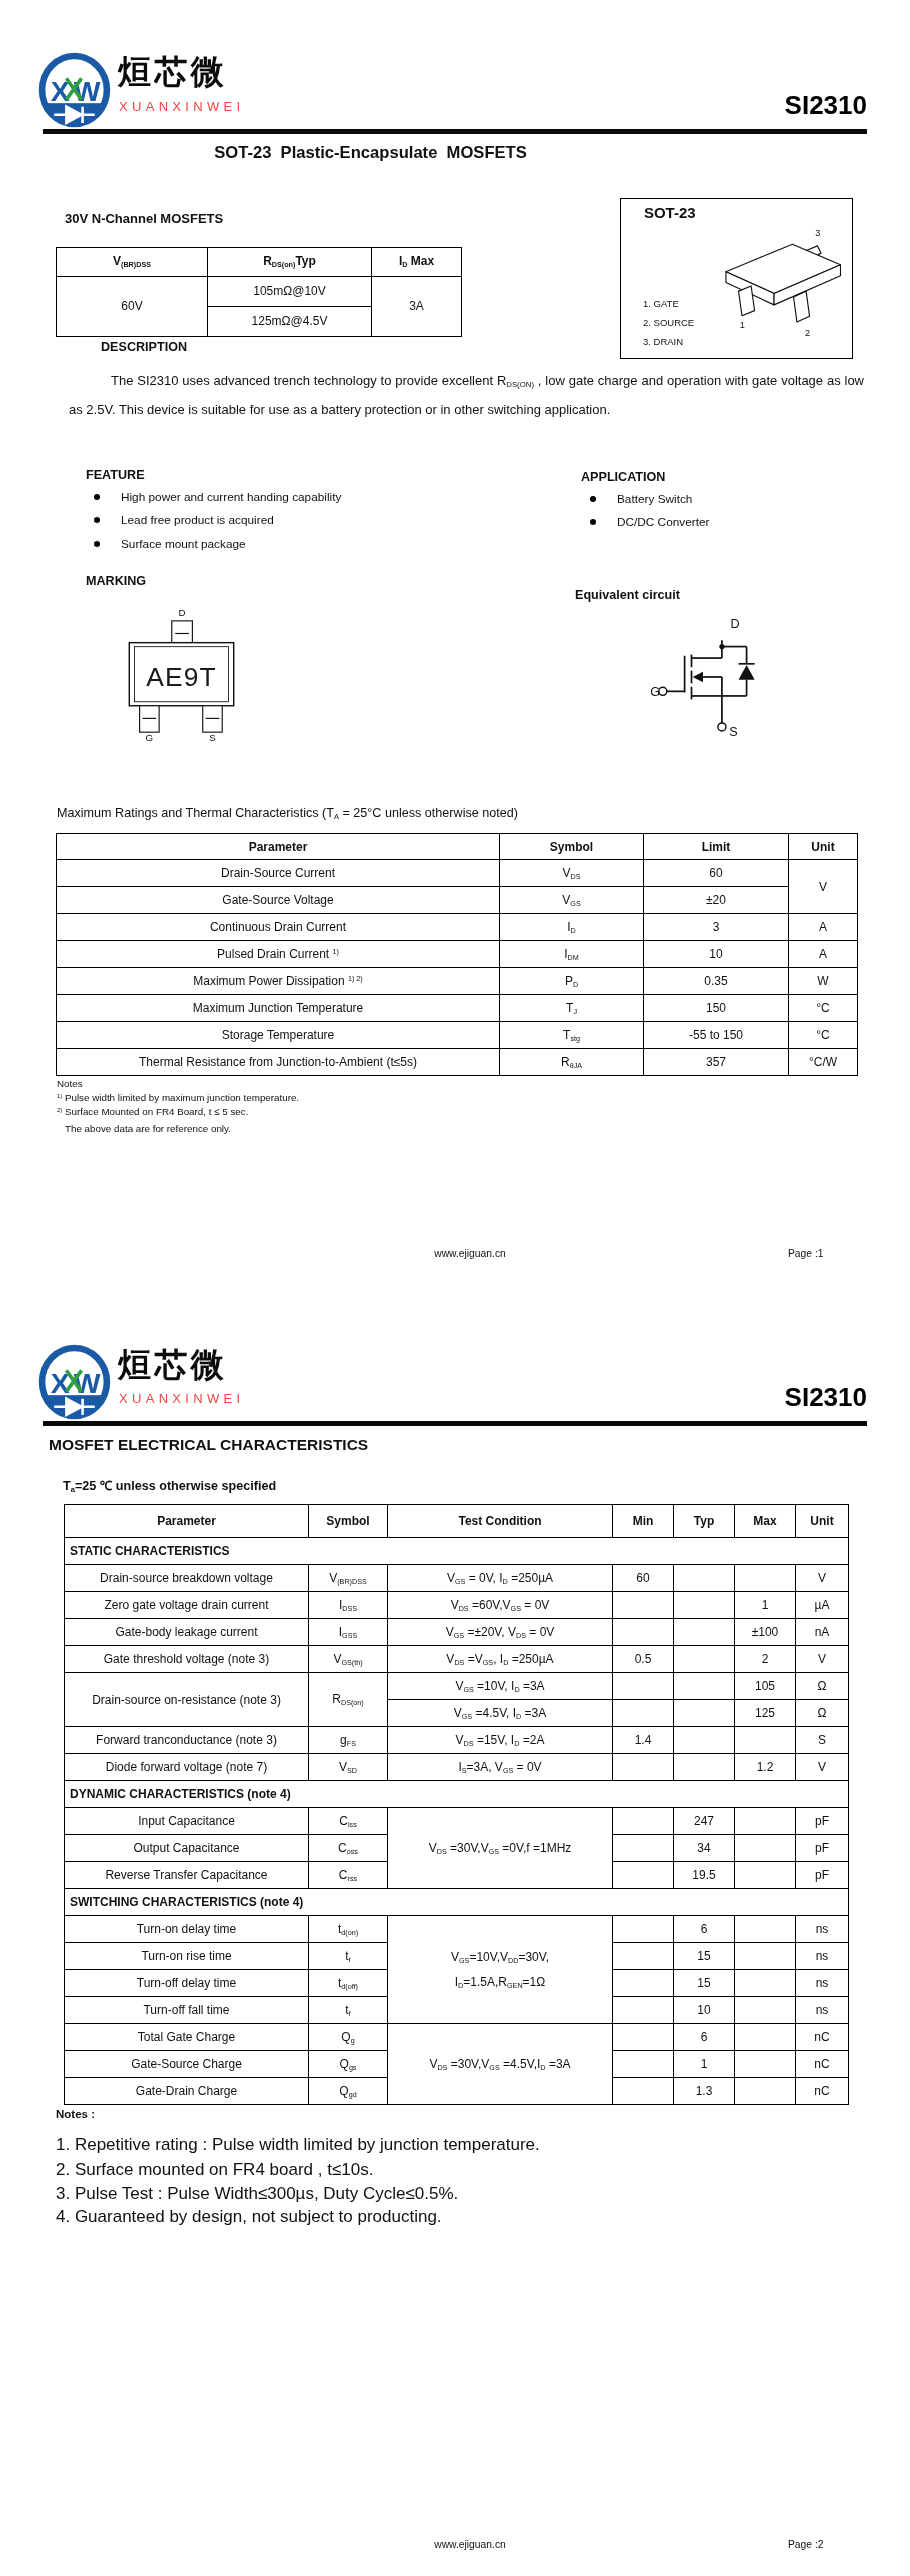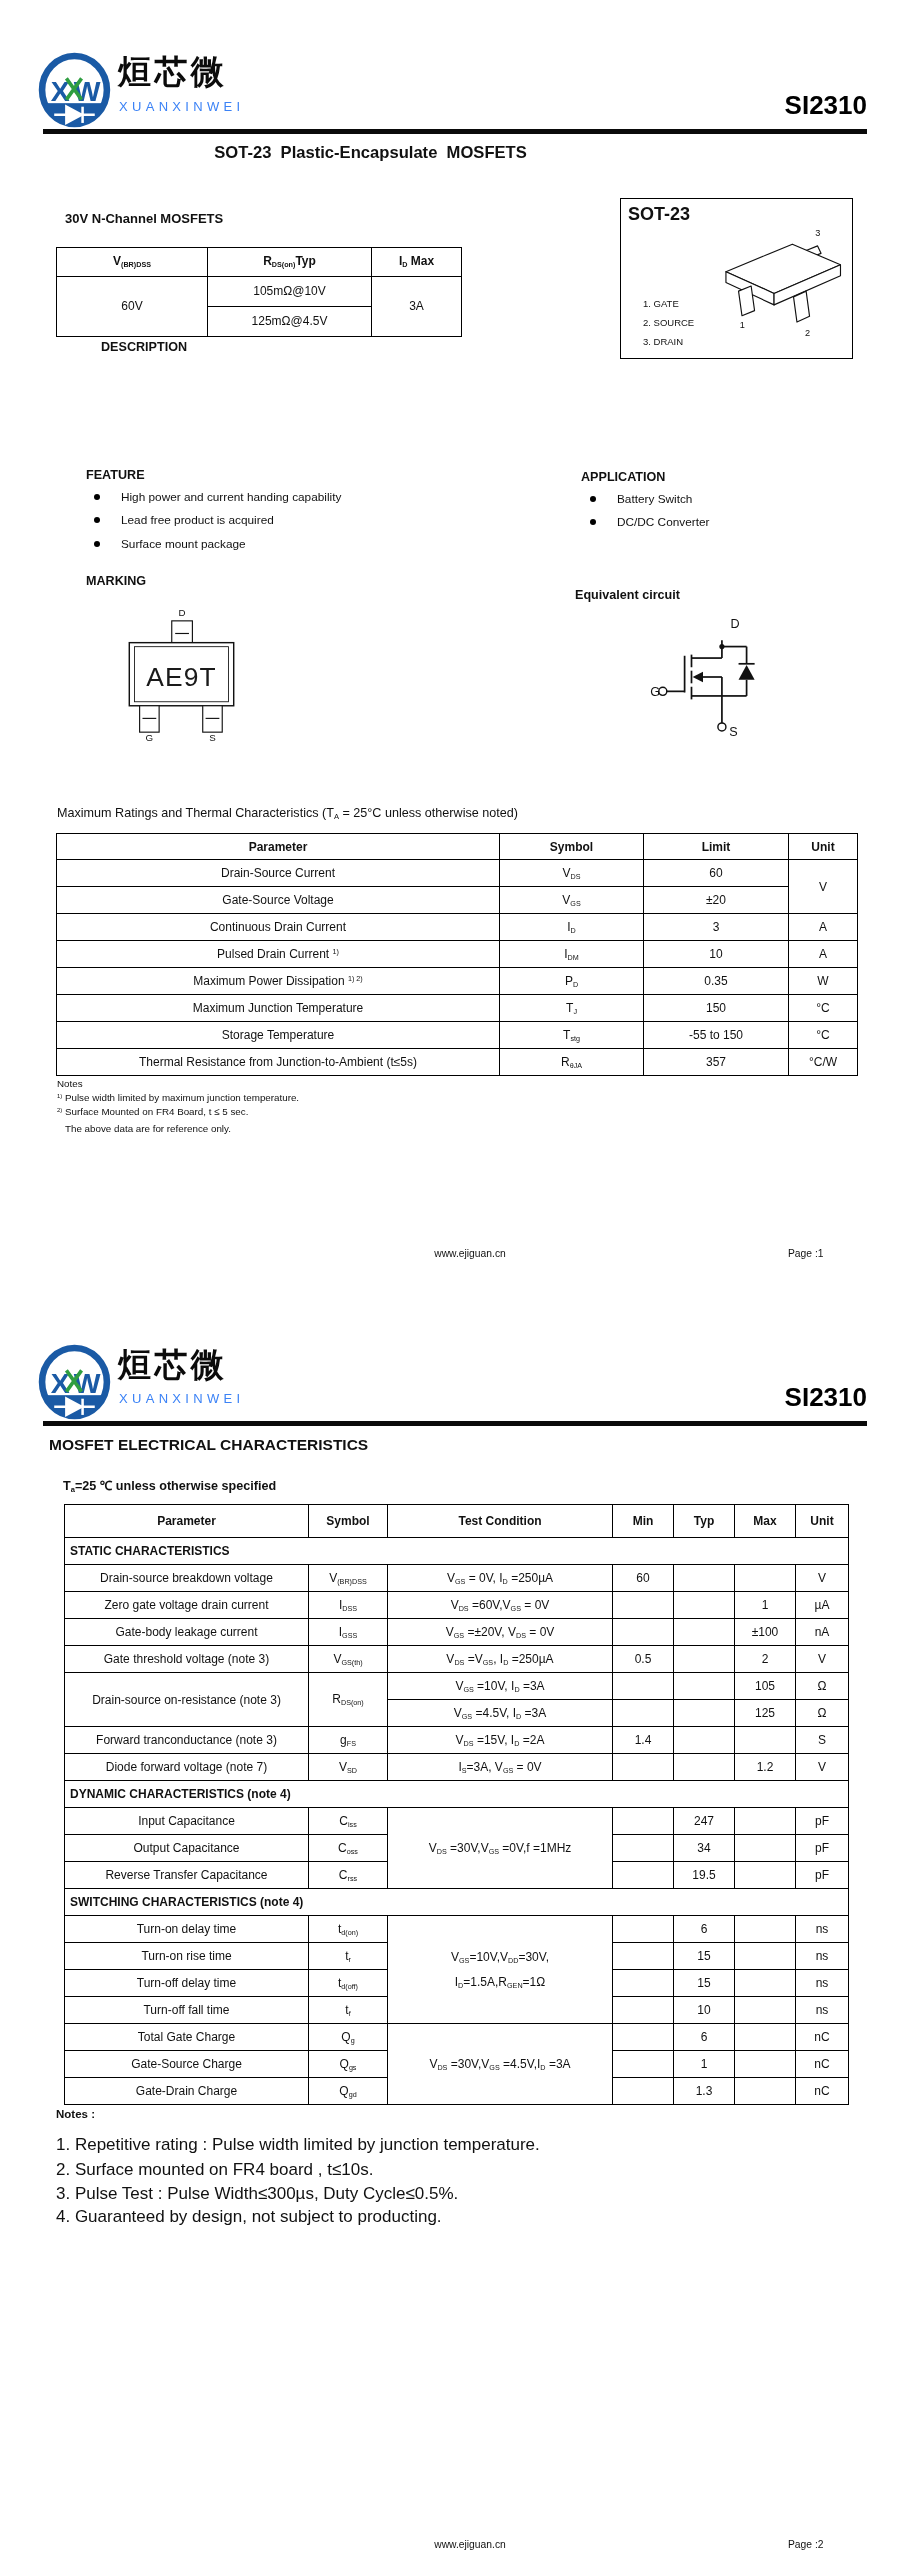--- a/index.html
+++ b/index.html
@@ -3,21 +3,21 @@
 <meta charset="utf-8">
 <style>
   html,body{margin:0;padding:0;background:#ffffff;}
   body{font-family:"Liberation Sans", sans-serif;color:#111;}
   .sheet{position:relative;width:910px;height:2576px;background:#fff;overflow:hidden;}
   .page{position:absolute;left:0;width:910px;height:1288px;background:#fff;}
   #page1{top:0;} #page2{top:1288px;}
   .abs{position:absolute;}
   
   .brand-cn{font-size:33px;font-weight:bold;letter-spacing:3.4px;line-height:1;color:#0b0b0b;}
-  .brand-en{font-size:13px;letter-spacing:4.3px;color:#3b82f6;font-weight:500;}
+  .brand-en{font-size:13px;letter-spacing:4.3px;color:#ef4444;font-weight:500;}
   .part-no{font-size:26px;font-weight:bold;color:#000;}
   .rule{height:4.6px;background:#0a0a0a;}
   .doc-title{font-size:16.6px;font-weight:bold;text-align:center;word-spacing:4.6px;}
   .subtitle{font-size:13px;font-weight:bold;}
   .h-bold{font-size:12.6px;font-weight:bold;}
   .para{font-size:13px;line-height:25px;text-align:justify;text-indent:42px;}
   sub{font-size:60%;vertical-align:-0.25em;letter-spacing:0;}
   sup{font-size:60%;vertical-align:0.5em;}
   
   .b-item{display:flex;align-items:center;height:23.5px;font-size:11.8px;}
@@ -30,21 +30,21 @@
   .summary th{height:27.5px;font-size:13.8px;}
   .summary td{height:29px;font-size:13px;}
   .ratings th{height:25px;font-size:11.5px;}
   .ratings td{height:26px;font-size:11.8px;}
   .elec th{height:32px;font-size:12px;}
   .elec td{height:26px;font-size:11.8px;}
   .elec tr.sec td{font-weight:bold;text-align:left;padding-left:5px;border-top:1.7px solid #000;border-bottom:1.7px solid #000;font-size:12px;}
   .cond{line-height:1.35;}
   
   .pkg-box{border:1.4px solid #000;background:#fff;}
-  .pkg-title{font-size:18px;font-weight:bold;}
+  .pkg-title{font-size:15px;font-weight:bold;margin-left:16px;}
   .pin-line{font-size:9.5px;line-height:19px;}
   .notes-sm{font-size:9.8px;line-height:13px;}
   .notes-lg{font-size:17px;}
   .footer-site{font-size:10.3px;text-align:center;}
   .footer-page{font-size:10.3px;}
   svg text{font-family:"Liberation Sans",sans-serif;}
 </style>
 </head>
 <body>
 
@@ -116,20 +116,21 @@
           <polygon points="34,112 56,103 62,146 40,155"></polygon>
           <polygon points="130,122 152,112 158,156 136,166"></polygon>
         </g>
         <text x="168" y="16" font-size="16" fill="#111">3</text>
         <text x="36" y="176" font-size="16" fill="#111">1</text>
         <text x="150" y="190" font-size="16" fill="#111">2</text>
       </svg>
     </div>
 
     <div class="abs h-bold" style="left:69px;top:340px;padding-left:32px;">DESCRIPTION</div>
+    <div class="abs para" style="left:69px;top:368px;width:795px;">The SI2310 uses advanced trench technology to provide excellent R<sub>DS(ON)</sub> , low gate charge and operation with gate voltage as low as 2.5V. This device is suitable for use as a battery protection or in other switching application.</div>
 
     <div class="abs h-bold" style="left:86px;top:468px;">FEATURE</div>
     <div class="abs" style="left:94px;top:485px;">
       <div class="b-item">
           <span class="dot"></span>
           <span>High power and current handing capability</span>
         </div>
       <div class="b-item">
           <span class="dot"></span>
           <span>Lead free product is acquired</span>

